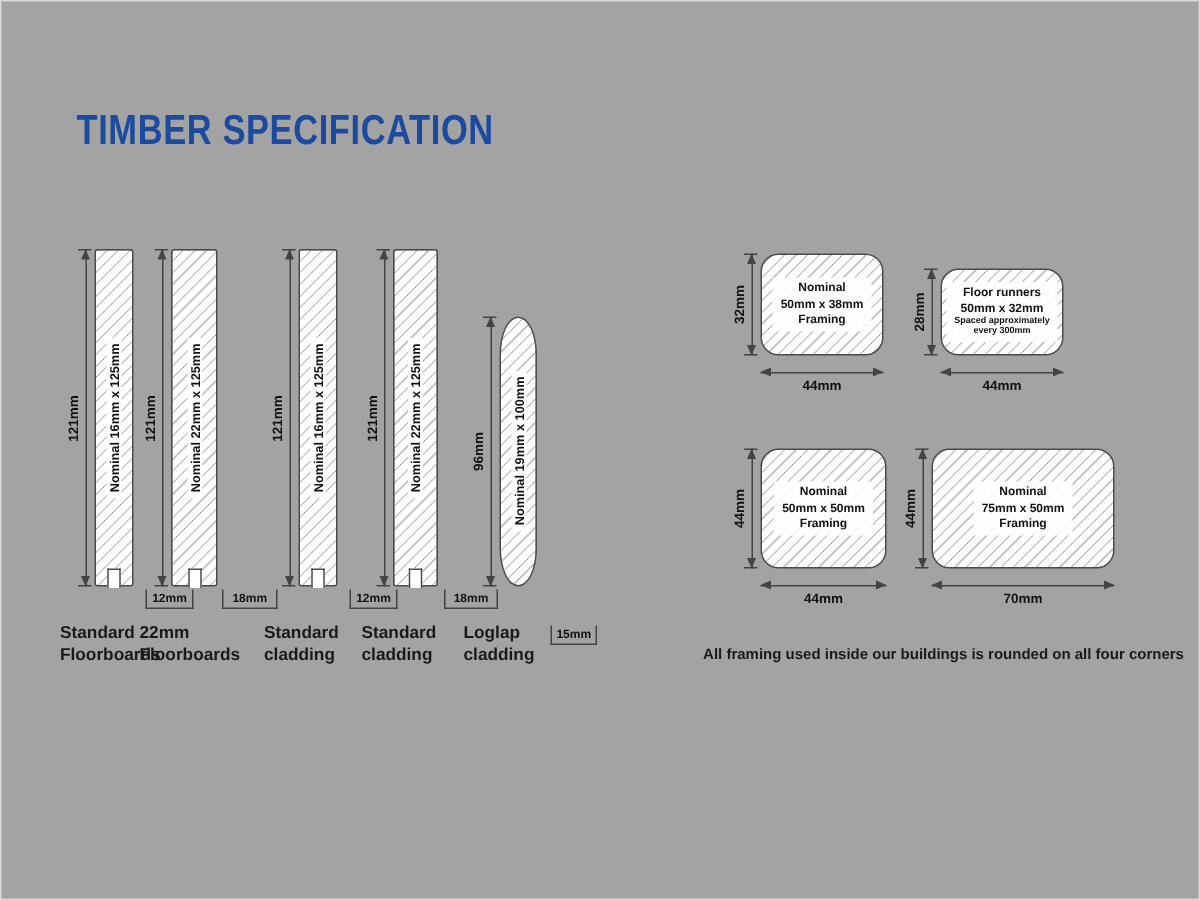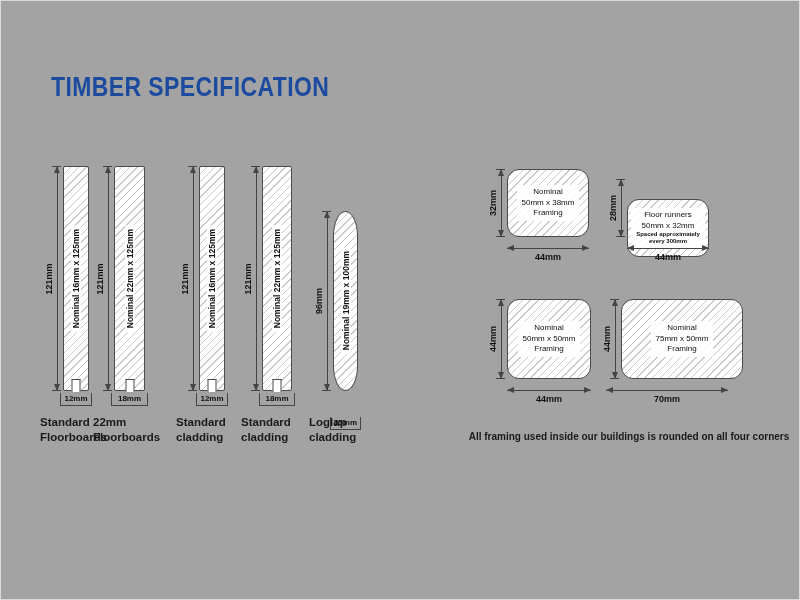--- a/index.html
+++ b/index.html
@@ -28,31 +28,31 @@
   .vline::before { content:""; position:absolute; top:0; left:-3px;
                    border-left:3.5px solid transparent; border-right:3.5px solid transparent; border-bottom:7px solid #444; }
   .vline::after  { content:""; position:absolute; bottom:0; left:-3px;
                    border-left:3.5px solid transparent; border-right:3.5px solid transparent; border-top:7px solid #444; }
   .vlabel { position:absolute; right:7px; top:50%; writing-mode:vertical-rl;
             transform:translateY(-50%) rotate(180deg); font-size:9px; font-weight:700; color:#111; }
 
   
   .wdim { position:absolute; height:13px; border-left:1px solid #444; border-right:1px solid #444;
           border-bottom:1px solid #444; text-align:center; font-size:8px; font-weight:700;
-          line-height:11px; color:#111; }
+          line-height:11px; color:#111;margin-left:37px; }
 
   .caption { position:absolute; text-align:left; font-size:11.5px; font-weight:700;
              line-height:1.3; white-space:pre-line; color:#1a1a1a; }
 
   
   .frame { position:absolute; border:1.5px solid #4b4b4b; border-radius:12px;
            background:repeating-linear-gradient(135deg,#ffffff 0px,#ffffff 4.5px,#c9c9c9 4.5px,#c9c9c9 5.5px);
            display:flex; align-items:center; justify-content:center; }
   .flabel { background:rgba(255,255,255,.9); padding:2px 5px; text-align:center; color:#111; }
-  .fmain { font-size:8px; font-weight:400; line-height:1.3; white-space:pre-line; }
+  .fmain { font-size:8px; font-weight:700; line-height:1.3; white-space:pre-line; }
   .fsub  { font-size:6px; font-weight:700; line-height:1.25; white-space:pre-line; }
   .fsub:empty { display:none; }
 
   
   .hdim { position:absolute; height:18px; }
   .hline { position:absolute; left:0; right:0; top:3px; height:1px; background:#444; }
   .hline::before { content:""; position:absolute; left:0; top:-3px;
                    border-top:3.5px solid transparent; border-bottom:3.5px solid transparent; border-right:7px solid #444; }
   .hline::after  { content:""; position:absolute; right:0; top:-3px;
                    border-top:3.5px solid transparent; border-bottom:3.5px solid transparent; border-left:7px solid #444; }
@@ -157,21 +157,21 @@
     </div>
     <div class="hdim" style="left:506px; top:244px; width:82px;">
       <div class="hline"></div>
       <div class="hlabel">44mm</div>
     </div>
 
     <div class="vdim" style="left:604px; top:178px; height:58px;">
       <div class="vline"></div>
       <div class="vlabel">28mm</div>
     </div>
-    <div class="frame" style="left:626px; top:178px; width:82px; height:58px;margin-top:20px;">
+    <div class="frame" style="left:626px; top:178px; width:82px; height:58px;">
       <div class="flabel">
         <div class="fmain">Floor runners
 50mm x 32mm</div>
         <div class="fsub">Spaced approximately
 every 300mm</div>
       </div>
     </div>
     <div class="hdim" style="left:626px; top:244px; width:82px;">
       <div class="hline"></div>
       <div class="hlabel">44mm</div>
@@ -199,21 +199,21 @@
       <div class="vlabel">44mm</div>
     </div>
     <div class="frame" style="left:620px; top:298px; width:122px; height:80px;">
       <div class="flabel">
         <div class="fmain">Nominal
 75mm x 50mm
 Framing</div>
 
       </div>
     </div>
-    <div class="hdim" style="left:605px; top:386px; width:122px;">
+    <div class="hdim" style="left:620px; top:386px; width:122px;">
       <div class="hline"></div>
       <div class="hlabel">70mm</div>
     </div>
 
     <div class="footnote">All framing used inside our buildings is rounded on all four corners</div>
 
   </div>
 
 </div>
 

